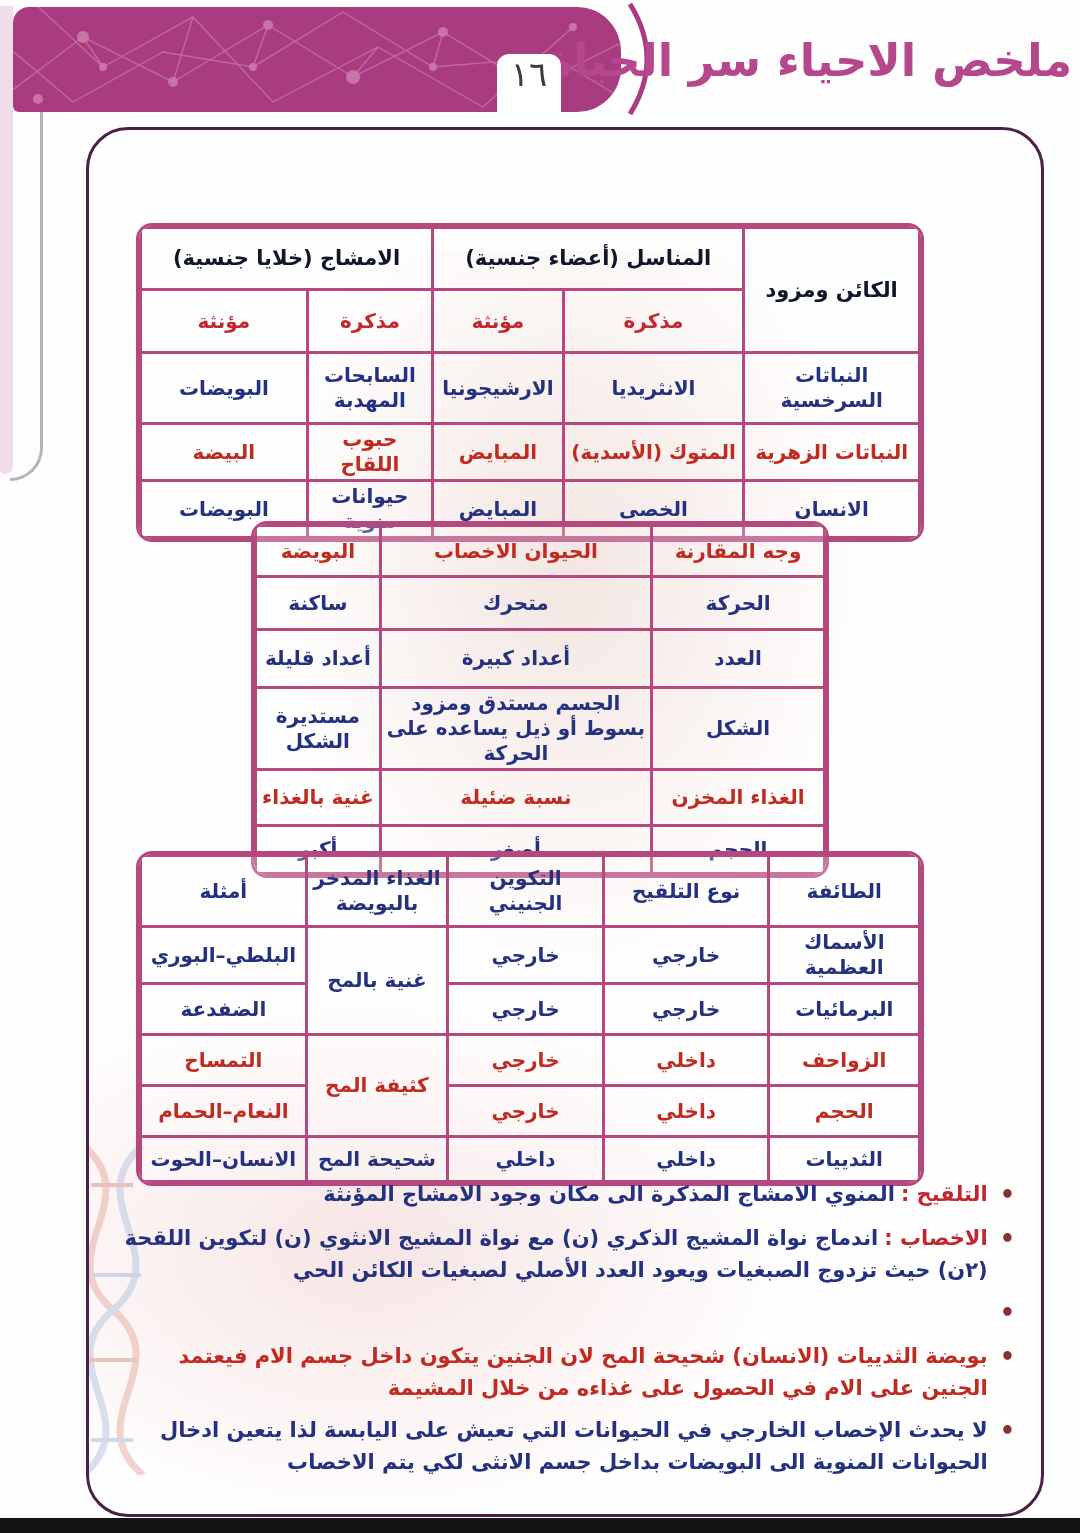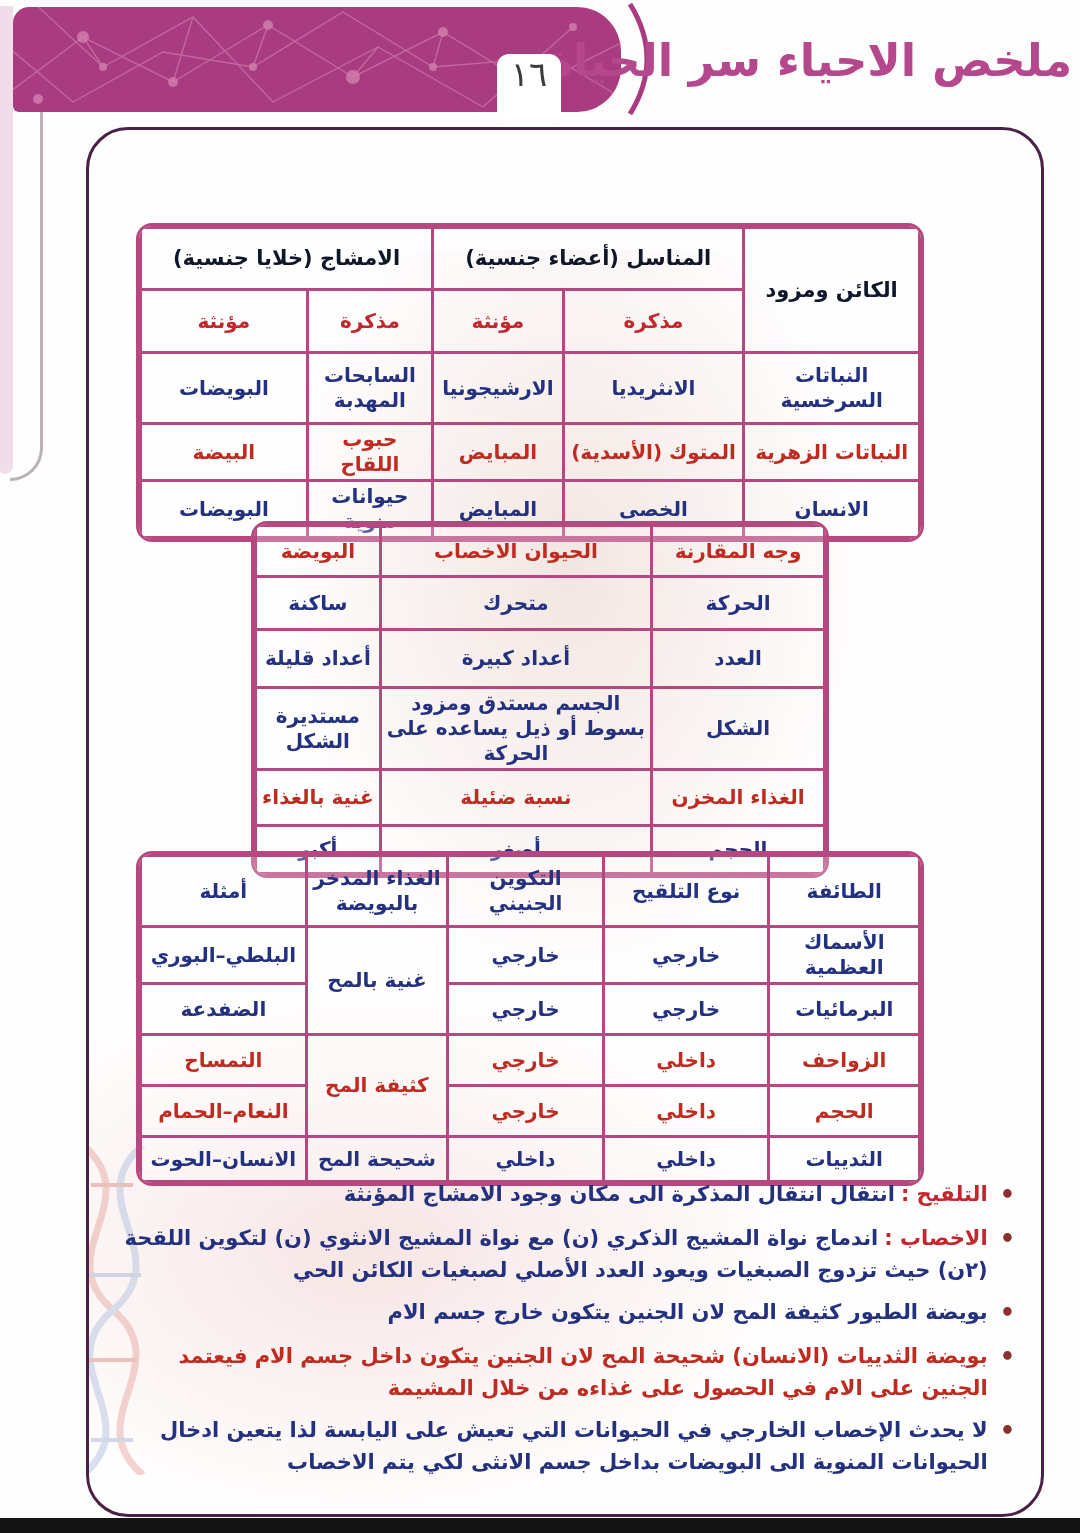--- a/index.html
+++ b/index.html
@@ -268,29 +268,28 @@
           <td class="bluetxt">شحيحة المح</td>
           <td>الانسان–الحوت</td>
         </tr>
       </tbody>
         </table>
     </div>
 
     <div class="notes">
       <div class="note blue">
         <span class="dot">•</span>
-        <div><span class="lbl">التلقيح :</span><span class="txt">انتقال انتقال المذكرة الى مكان وجود الامشاج المؤنثة</span></div>
+        <div><span class="lbl">التلقيح :</span><span class="txt">المنوي الامشاج المذكرة الى مكان وجود الامشاج المؤنثة</span></div>
       </div>
       <div class="note blue">
         <span class="dot">•</span>
         <div><span class="lbl">الاخصاب :</span><span class="txt">اندماج نواة المشيج الذكري (ن) مع نواة المشيج الانثوي (ن) لتكوين اللقحة (٢ن) حيث تزدوج الصبغيات ويعود العدد الأصلي لصبغيات الكائن الحي</span></div>
       </div>
       <div class="note blue">
         <span class="dot">•</span>
-        <div><span class="txt">بويضة الطيور كثيفة المح لان الجنين يتكون خارج جسم الام</span></div>
       </div>
       <div class="note red">
         <span class="dot">•</span>
         <div><span class="txt">بويضة الثدييات (الانسان) شحيحة المح لان الجنين يتكون داخل جسم الام فيعتمد الجنين على الام في الحصول على غذاءه من خلال المشيمة</span></div>
       </div>
       <div class="note blue">
         <span class="dot">•</span>
         <div><span class="txt">لا يحدث الإخصاب الخارجي في الحيوانات التي تعيش على اليابسة لذا يتعين ادخال الحيوانات المنوية الى البويضات بداخل جسم الانثى لكي يتم الاخصاب</span></div>
       </div>
     </div>

